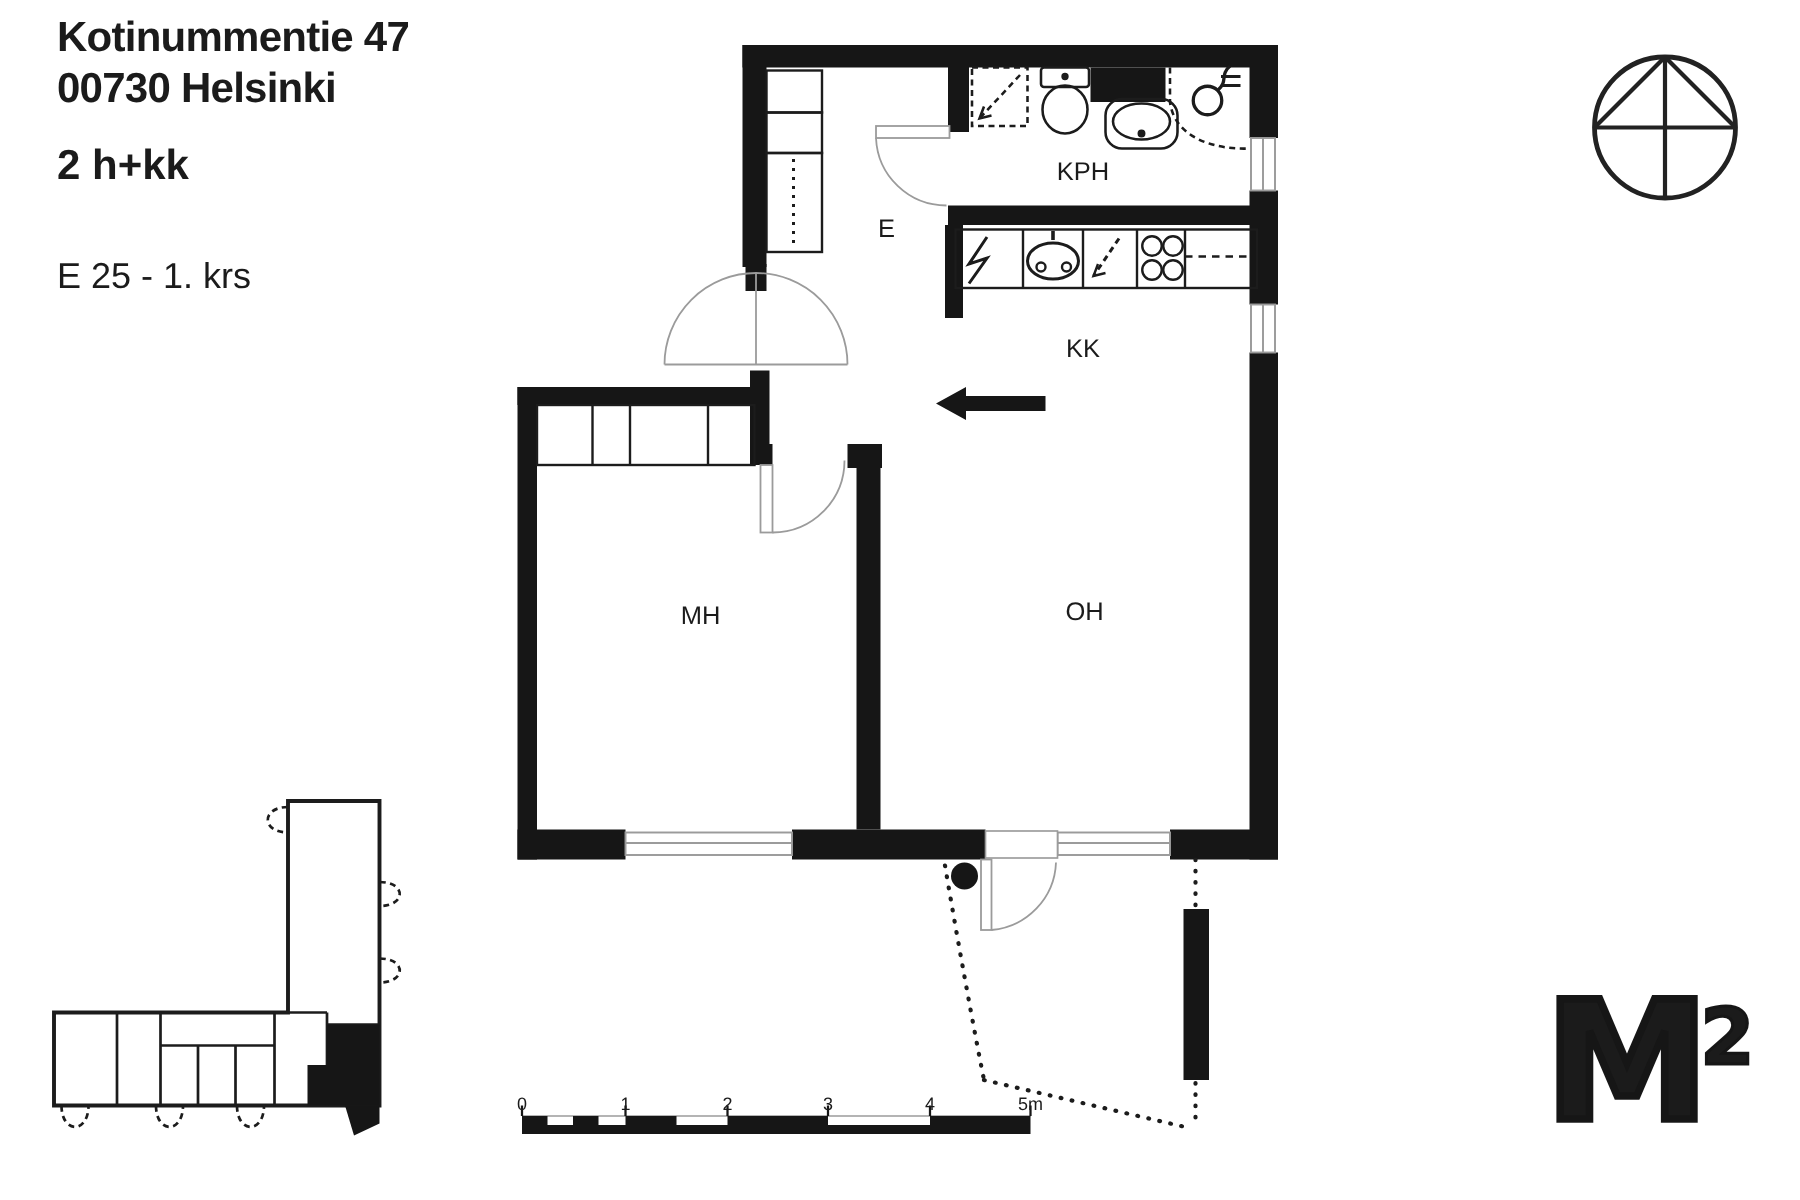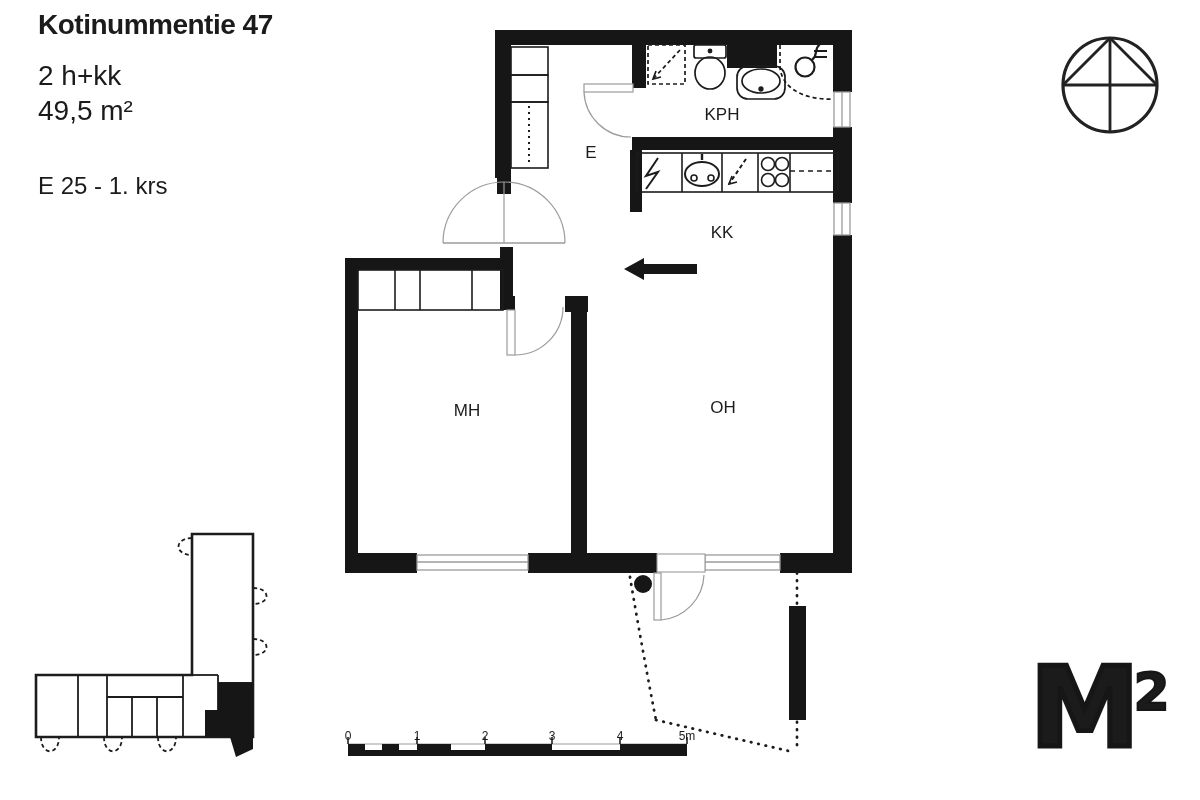--- a/index.html
+++ b/index.html
@@ -2,21 +2,21 @@
 <html><head>
 <meta charset="utf-8">
 <style>
   html,body{margin:0;padding:0;}
   body{
     width:1200px;height:800px;background:#ffffff;position:relative;overflow:hidden;
     font-family:"Liberation Sans", sans-serif;color:#1b1b1b;
   }
   .info{position:absolute;left:38px;top:8px;}
   .addr{font-weight:bold;font-size:28px;line-height:34px;letter-spacing:-0.5px;}
-  .spec{font-size:28px;line-height:35px;font-weight:400;}
+  .spec{font-size:28px;line-height:35px;font-weight:700;}
   .spec-first{margin-top:16px;}
   .unit{font-size:24px;margin-top:44px;}
   .plan{position:absolute;left:340px;top:20px;}
   .siteplan{position:absolute;left:20px;top:520px;}
   .compass{position:absolute;left:1052px;top:26px;}
   .logo{position:absolute;left:1030px;top:660px;display:flex;align-items:flex-start;}
   .logo-m{
     font-family:"DejaVu Sans", sans-serif;font-weight:bold;font-size:110px;line-height:0.88;
     letter-spacing:-4px;-webkit-text-stroke:5px #161616;
   }
@@ -26,22 +26,22 @@
   }
   svg text{font-family:"Liberation Sans", sans-serif;fill:#1b1b1b;}
   .room-label{font-size:17px;}
   .scale-label{font-size:12px;}
 </style>
 </head>
 <body>
 
 <header class="info">
   <div class="addr">Kotinummentie 47</div>
+  <div class="addr">00730 Helsinki</div>
   <div class="spec spec-first">2 h+kk</div>
-  <div class="spec">49,5 m²</div>
   <div class="unit">E 25 - 1. krs</div>
 </header>
 
 <svg class="plan" width="520" height="745" viewBox="340 20 520 745">
 
   <g fill="#161616" stroke="none">
     <rect x="495" y="30" width="357" height="15"></rect>
 
     <rect x="833" y="30" width="19" height="62"></rect>
     <rect x="833" y="127" width="19" height="76"></rect>

